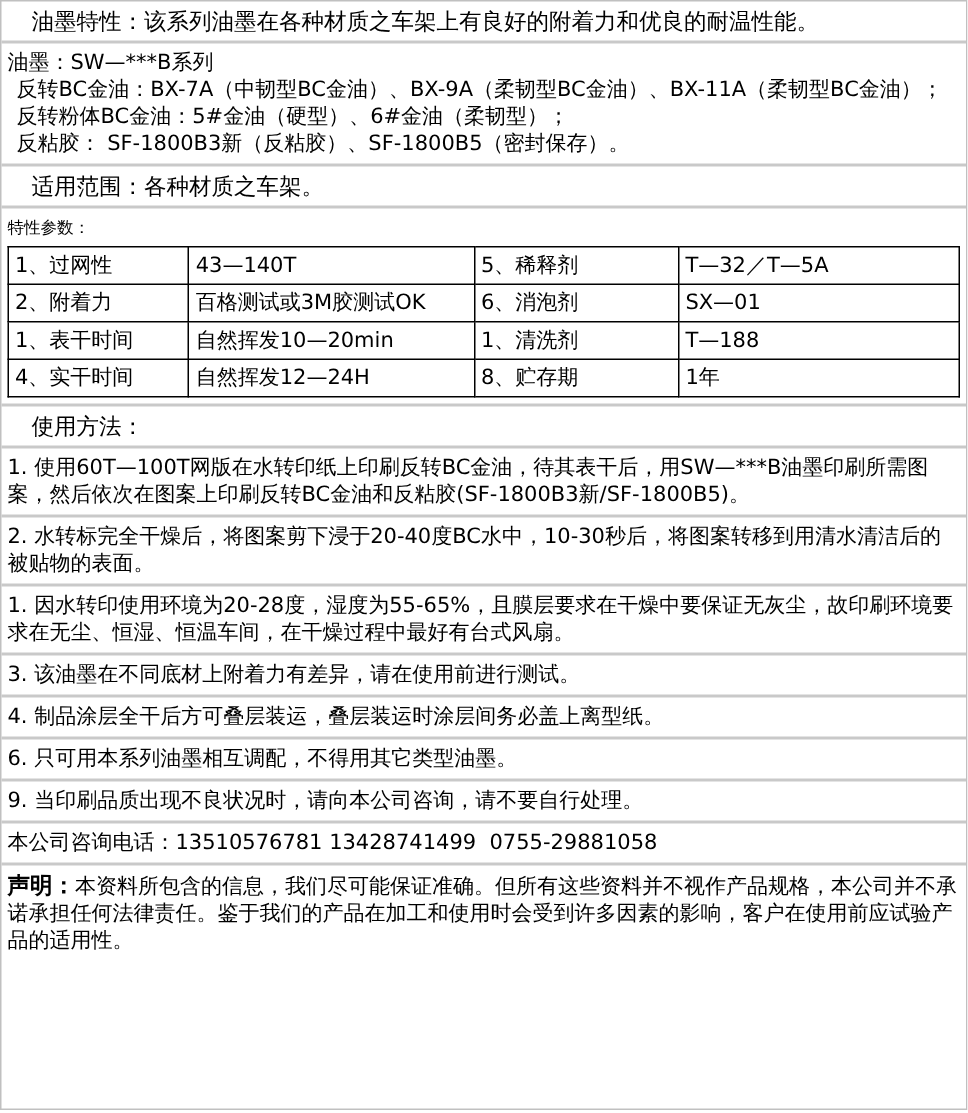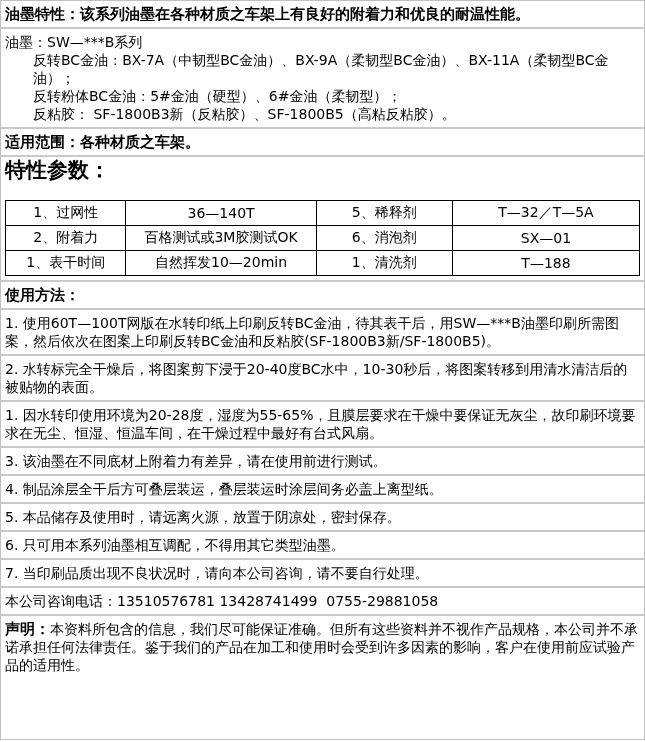--- a/index.html
+++ b/index.html
@@ -21,34 +21,34 @@
     padding: 4px 4px 4px 4px;
     border-bottom: 2px solid #c9c9c9;
   }
   .row:last-child { border-bottom: none; }
   p {
     margin: 0;
     line-height: 18px;
     white-space: pre-wrap;
   }
   .bold {
-    font-weight: bold;
+    font-weight: normal;
     font-size: 15px;
+    margin-left: 16px;
   }
-  .indent { margin-left: 28px; }
+  .indent { margin-left: 6px; }
   .params-title {
-    font-weight: bold;
-    font-size: 21px;
-    margin-bottom: 21px;
+    font-weight: normal;
+    font-size: 11px;
+    margin-bottom: 3px;
   }
   table.params {
     border-collapse: collapse;
     width: 100%;
     table-layout: fixed;
-    text-align: center;
   }
   table.params td {
     border: 1px solid #000000;
     padding: 3px 4px;
     height: 18px;
     font-size: 14px;
     overflow: hidden;
     white-space: nowrap;
   }
   .statement b { font-size: 15px; margin-top: 44px; }
@@ -59,54 +59,60 @@
 <div class="doc">
 
   <div class="row">
     <p class="bold">油墨特性：该系列油墨在各种材质之车架上有良好的附着力和优良的耐温性能。</p>
   </div>
 
   <div class="row">
     <p>油墨：SW—***B系列</p>
     <p class="indent">反转BC金油：BX-7A（中韧型BC金油）、BX-9A（柔韧型BC金油）、BX-11A（柔韧型BC金油）；</p>
     <p class="indent">反转粉体BC金油：5#金油（硬型）、6#金油（柔韧型）；</p>
-    <p class="indent">反粘胶： SF-1800B3新（反粘胶）、SF-1800B5（高粘反粘胶）。</p>
+    <p class="indent">反粘胶： SF-1800B3新（反粘胶）、SF-1800B5（密封保存）。</p>
   </div>
 
   <div class="row">
     <p class="bold">适用范围：各种材质之车架。</p>
   </div>
 
   <div class="row">
     <p class="params-title">特性参数：</p>
     <table class="params">
       <colgroup>
         <col style="width:19%">
           <col style="width:30%">
           <col style="width:21.5%">
           <col style="width:29.5%">
       </colgroup>
       <tbody>
         <tr>
           <td>1、过网性</td>
-          <td>36—140T</td>
+          <td>43—140T</td>
           <td>5、稀释剂</td>
           <td>T—32／T—5A</td>
         </tr>
         <tr>
           <td>2、附着力</td>
           <td>百格测试或3M胶测试OK</td>
           <td>6、消泡剂</td>
           <td>SX—01</td>
         </tr>
         <tr>
           <td>1、表干时间</td>
           <td>自然挥发10—20min</td>
           <td>1、清洗剂</td>
           <td>T—188</td>
+        </tr>
+        <tr>
+          <td>4、实干时间</td>
+          <td>自然挥发12—24H</td>
+          <td>8、贮存期</td>
+          <td>1年</td>
         </tr>
       </tbody>
     </table>
   </div>
 
   <div class="row">
     <p class="bold">使用方法：</p>
   </div>
   <div class="row">
     <p>1. 使用60T—100T网版在水转印纸上印刷反转BC金油，待其表干后，用SW—***B油墨印刷所需图案，然后依次在图案上印刷反转BC金油和反粘胶(SF-1800B3新/SF-1800B5)。</p>
@@ -118,27 +124,24 @@
   <div class="row">
     <p>1. 因水转印使用环境为20-28度，湿度为55-65%，且膜层要求在干燥中要保证无灰尘，故印刷环境要求在无尘、恒湿、恒温车间，在干燥过程中最好有台式风扇。</p>
   </div>
   <div class="row">
     <p>3. 该油墨在不同底材上附着力有差异，请在使用前进行测试。</p>
   </div>
   <div class="row">
     <p>4. 制品涂层全干后方可叠层装运，叠层装运时涂层间务必盖上离型纸。</p>
   </div>
   <div class="row">
-    <p>5. 本品储存及使用时，请远离火源，放置于阴凉处，密封保存。</p>
-  </div>
-  <div class="row">
     <p>6. 只可用本系列油墨相互调配，不得用其它类型油墨。</p>
   </div>
   <div class="row">
-    <p>7. 当印刷品质出现不良状况时，请向本公司咨询，请不要自行处理。</p>
+    <p>9. 当印刷品质出现不良状况时，请向本公司咨询，请不要自行处理。</p>
   </div>
 
   <div class="row">
     <p>本公司咨询电话：13510576781 13428741499  0755-29881058</p>
   </div>
 
   <div class="row">
     <p class="statement"><b>声明：</b><span>本资料所包含的信息，我们尽可能保证准确。但所有这些资料并不视作产品规格，本公司并不承诺承担任何法律责任。鉴于我们的产品在加工和使用时会受到许多因素的影响，客户在使用前应试验产品的适用性。</span></p>
   </div>
 

